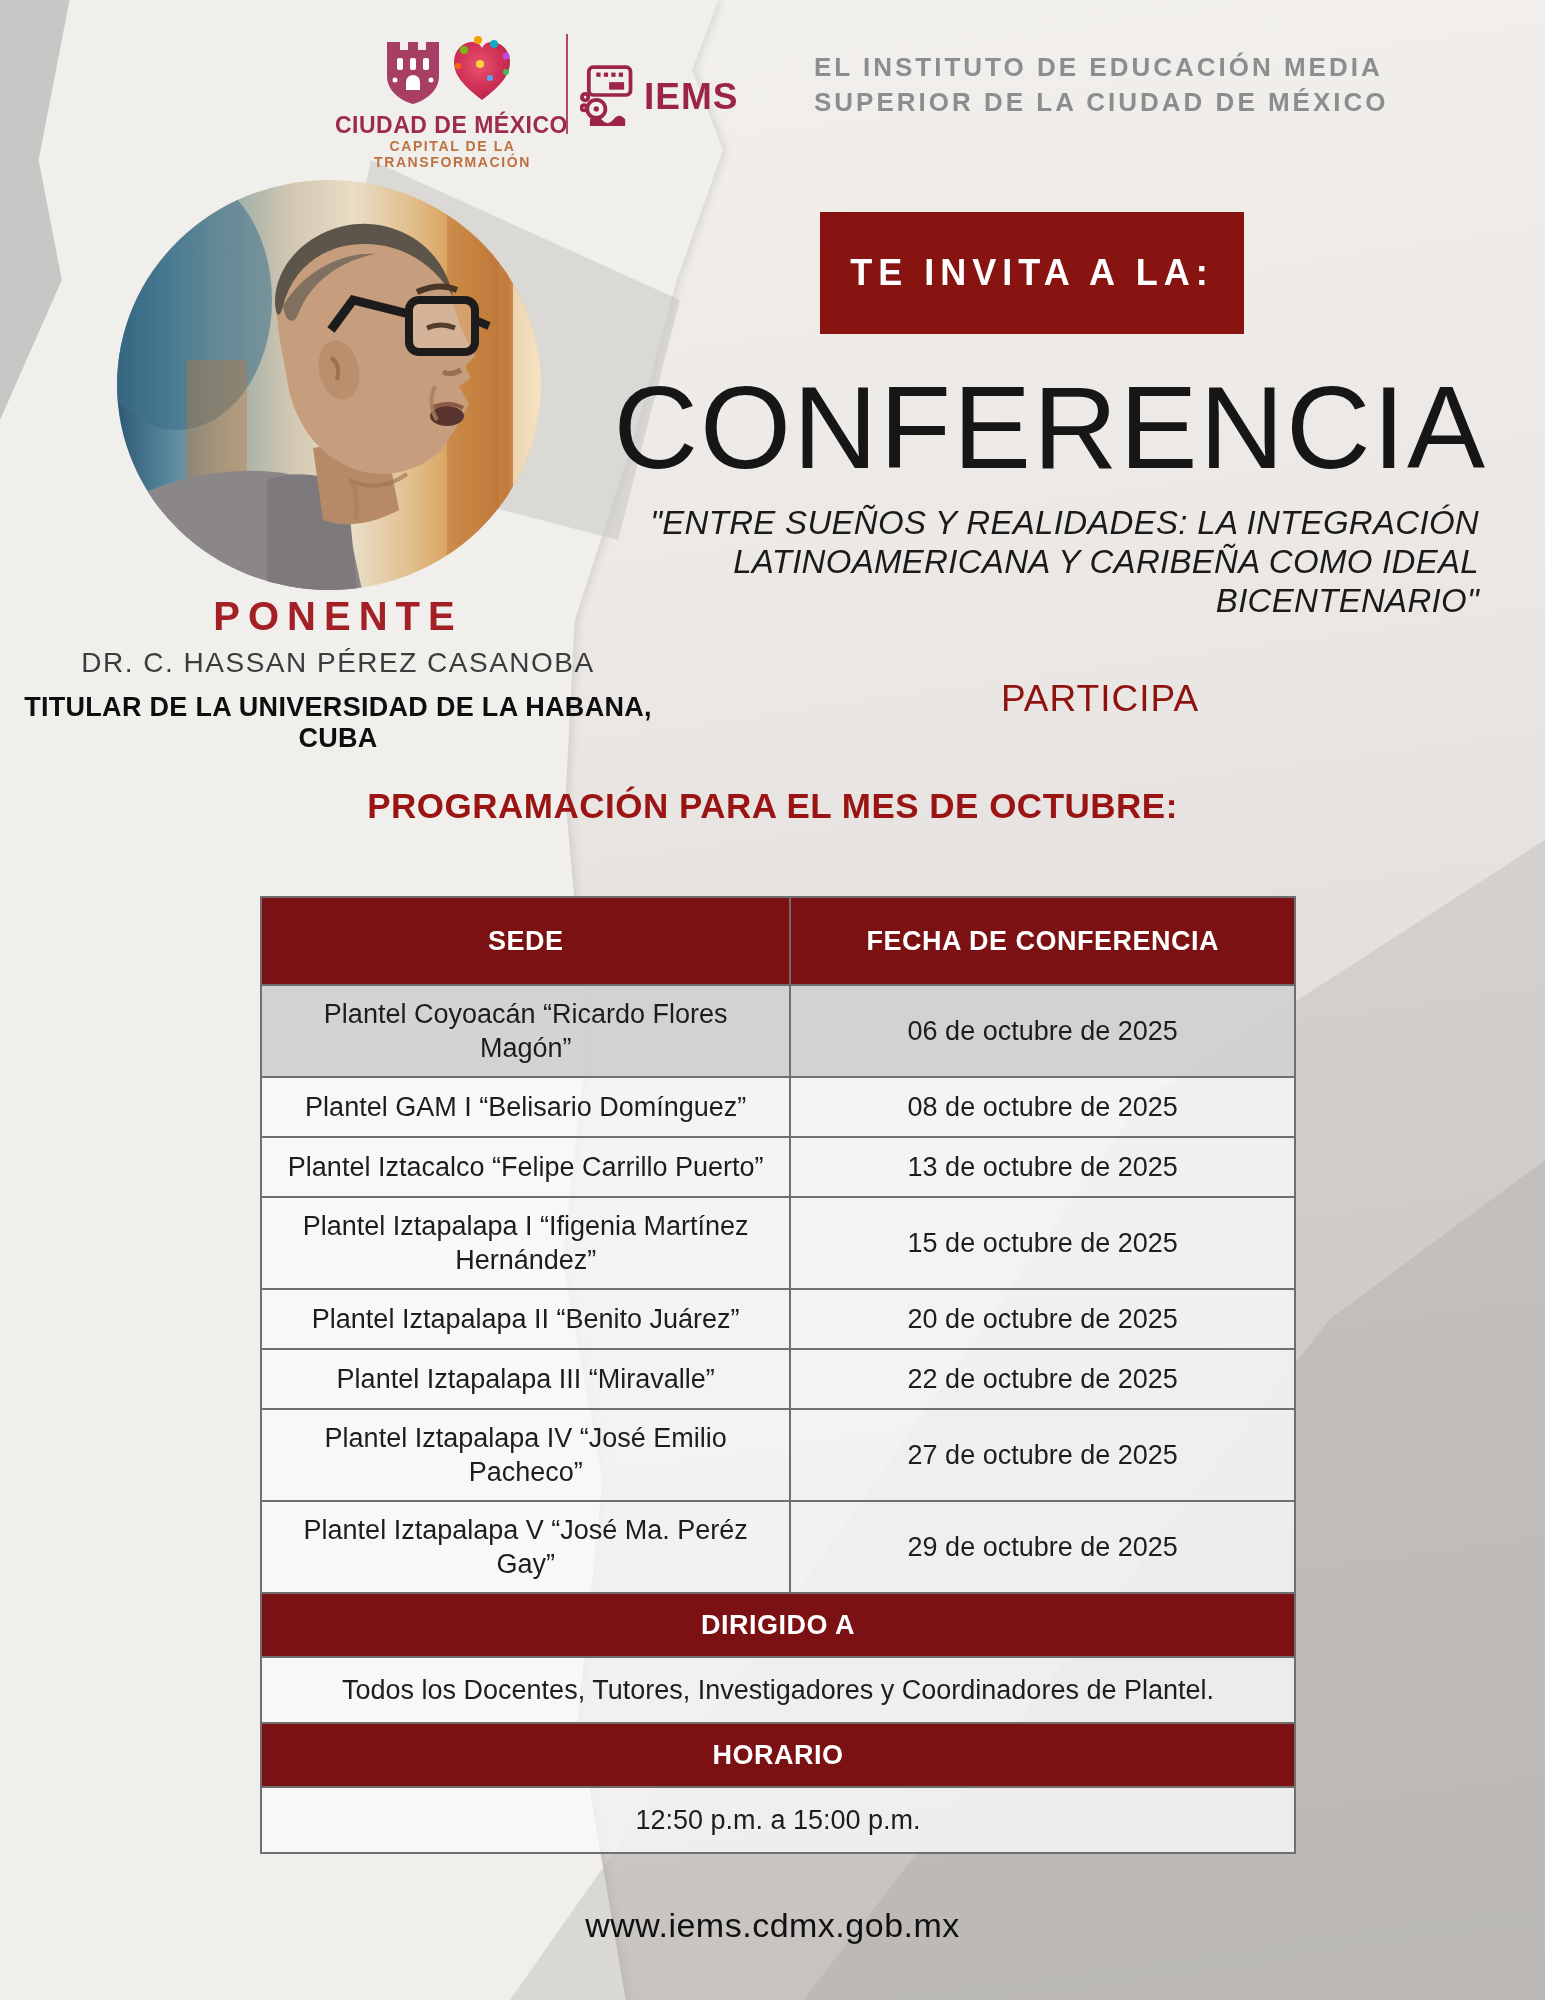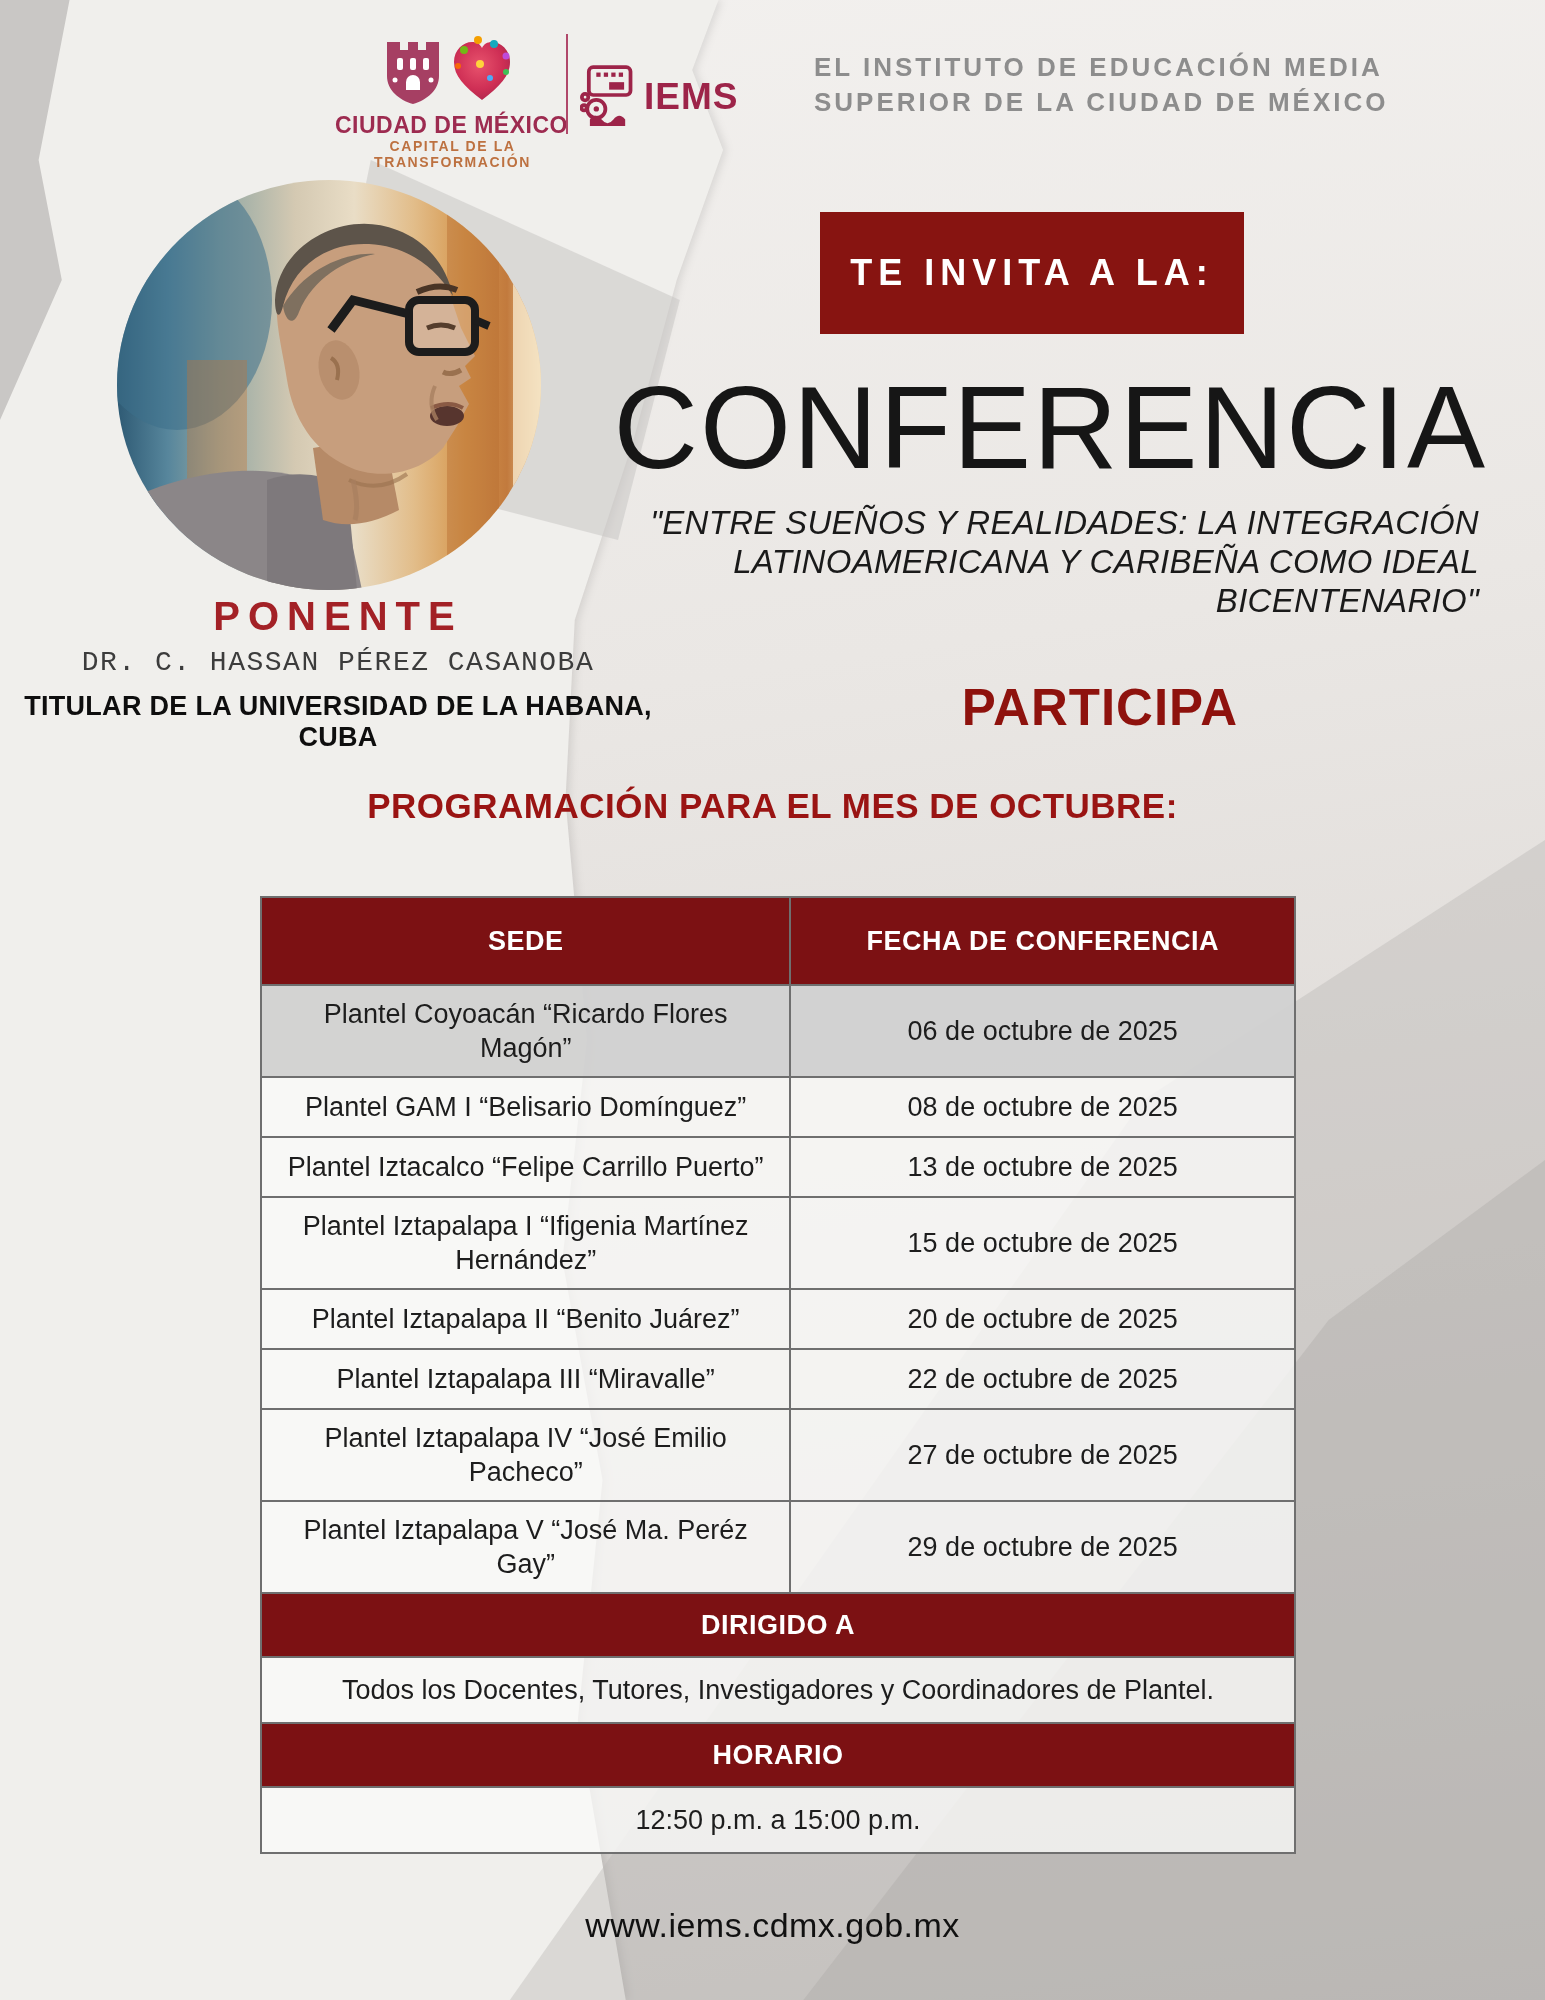--- a/index.html
+++ b/index.html
@@ -66,26 +66,26 @@
     position:absolute;right:58px;top:360px;
     font-size:117px;font-weight:300;color:#161616;letter-spacing:2px;white-space:nowrap;
   }
   .event-subtitle{
     position:absolute;right:66px;top:503px;width:1010px;
     font-size:33px;font-style:italic;font-weight:500;color:#1a1a1a;
     line-height:39px;text-align:right;letter-spacing:0.3px;
   }
   .participa{
     position:absolute;left:950px;top:678px;width:300px;text-align:center;
-    font-size:51px;font-weight:700;color:#8e120d;letter-spacing:1px;
+    font-size:37px;font-weight:400;color:#8e120d;letter-spacing:1px;
   }
   
   .speaker-block{position:absolute;left:8px;top:594px;width:660px;text-align:center;}
   .ponente{font-size:40px;font-weight:800;color:#a32126;letter-spacing:8px;}
-  .speaker-name{margin-top:8px;font-size:28px;color:#3c3c3c;letter-spacing:1.5px;font-family:Liberation Mono, monospace;}
+  .speaker-name{margin-top:8px;font-size:28px;color:#3c3c3c;letter-spacing:1.5px;}
   .speaker-title{margin-top:13px;font-size:27px;font-weight:bold;color:#0e0e0e;letter-spacing:0.3px;}
   
   .schedule-heading{
     position:absolute;left:0;top:786px;width:100%;text-align:center;
     font-size:35px;font-weight:bold;color:#9a1413;letter-spacing:0.5px;
   }
   .schedule{position:absolute;left:260px;top:880px;width:1036px;}
   table{width:100%;border-collapse:collapse;border:2px solid #5f5f5f;margin-top:16px;}
   th,td{border:2px solid #6f6f6f;text-align:center;vertical-align:middle;padding:2px 22px;}
   th.colhead{background:#7c1113;color:#ffffff;font-size:27px;font-weight:bold;letter-spacing:0.5px;height:82px;}

